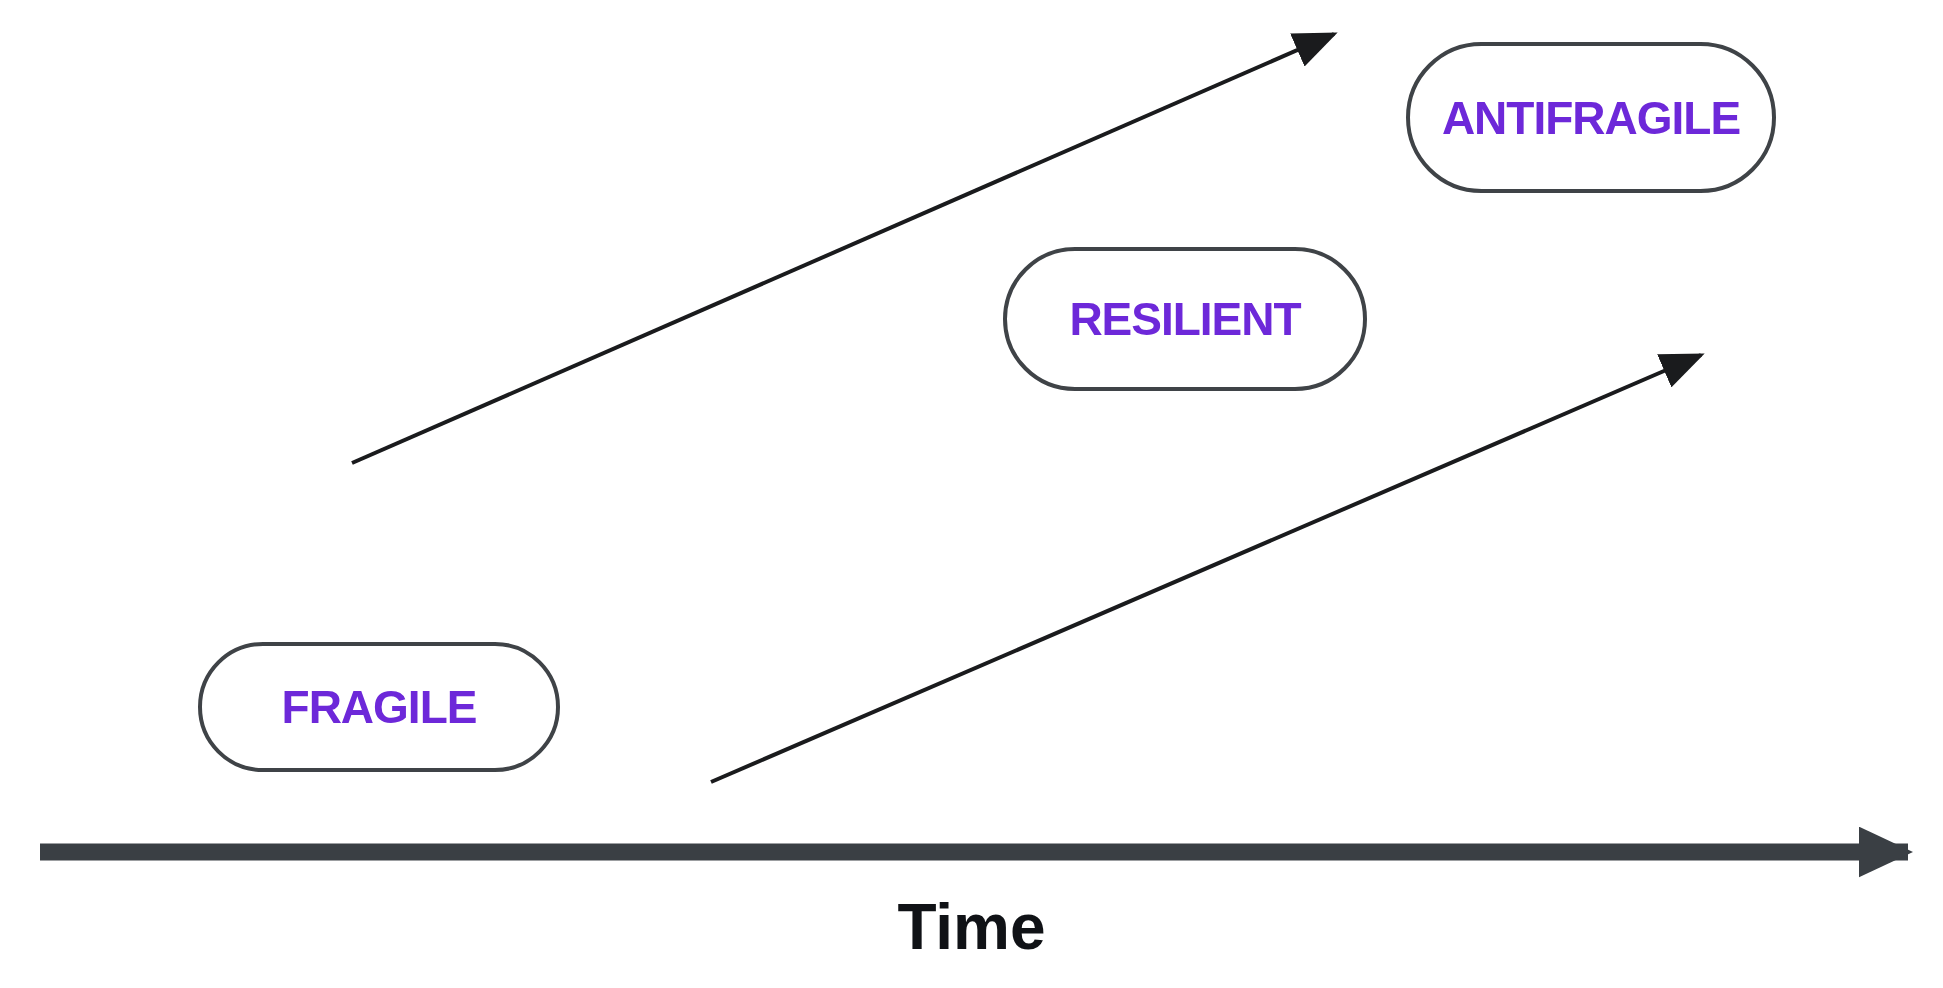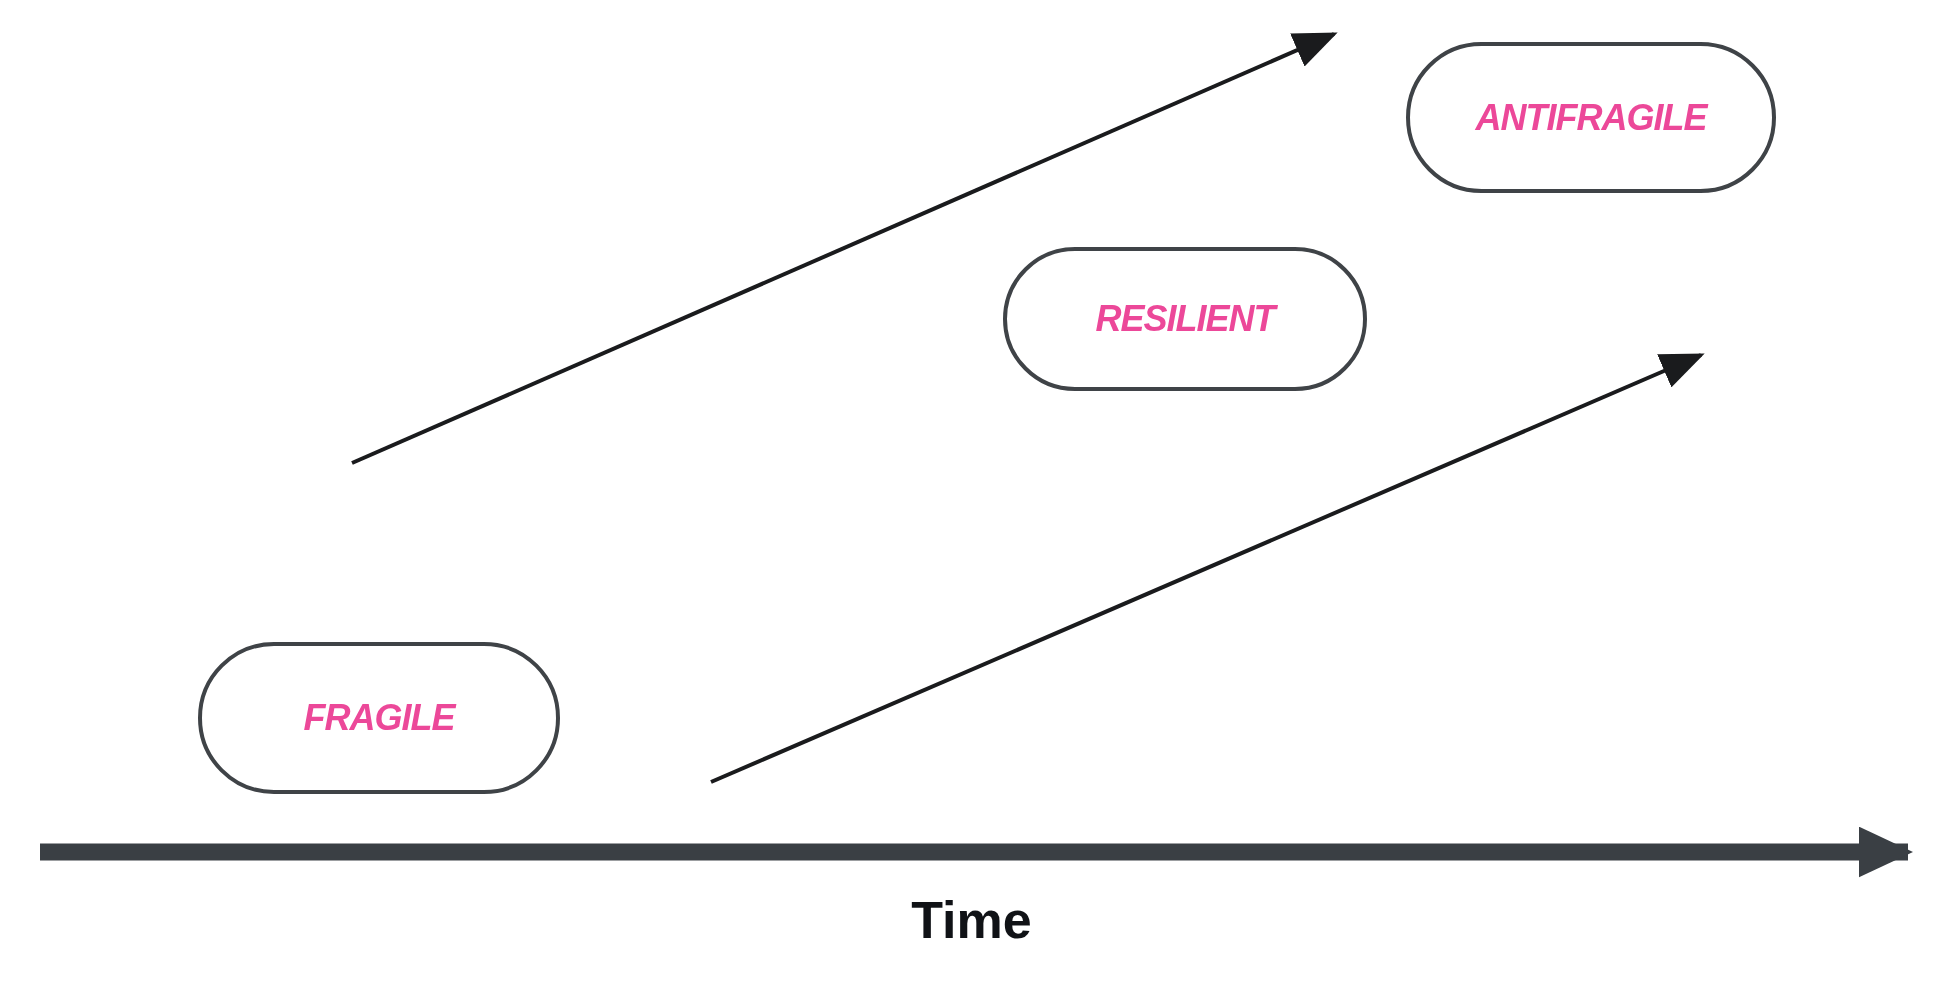--- a/index.html
+++ b/index.html
@@ -28,37 +28,36 @@
     align-items: center;
     justify-content: center;
     background: #ffffff;
     border: 4px solid #3f4347;
     border-radius: 80px;
     box-sizing: border-box;
     z-index: 2;
   }
   .node-label {
     font-weight: bold;
-    font-size: 36px;
+    font-size: 46px;
     letter-spacing: -1px;
-    color: #ec4899;
+    color: #6d28d9;
     white-space: nowrap;
-    font-style: italic;
   }
-  #node-fragile     { left: 198px;  top: 642px; width: 362px; height: 152px; }
+  #node-fragile     { left: 198px;  top: 642px; width: 362px; height: 130px; }
   #node-robust      { left: 601px;  top: 448px; width: 372px; height: 157px; }
   #node-resilient   { left: 1003px; top: 247px; width: 364px; height: 144px; }
   #node-antifragile { left: 1406px; top: 42px;  width: 370px; height: 151px; }
   .axis-label {
     position: absolute;
     left: 0;
     right: 0;
     top: 890px;
     text-align: center;
-    font-size: 52px;
+    font-size: 64px;
     font-weight: bold;
     color: #101216;
     z-index: 2;
   }
 </style>
 </head>
 <body>
 
 <div class="stage">
 

